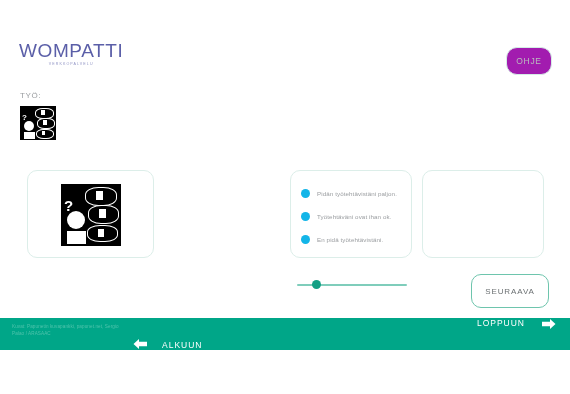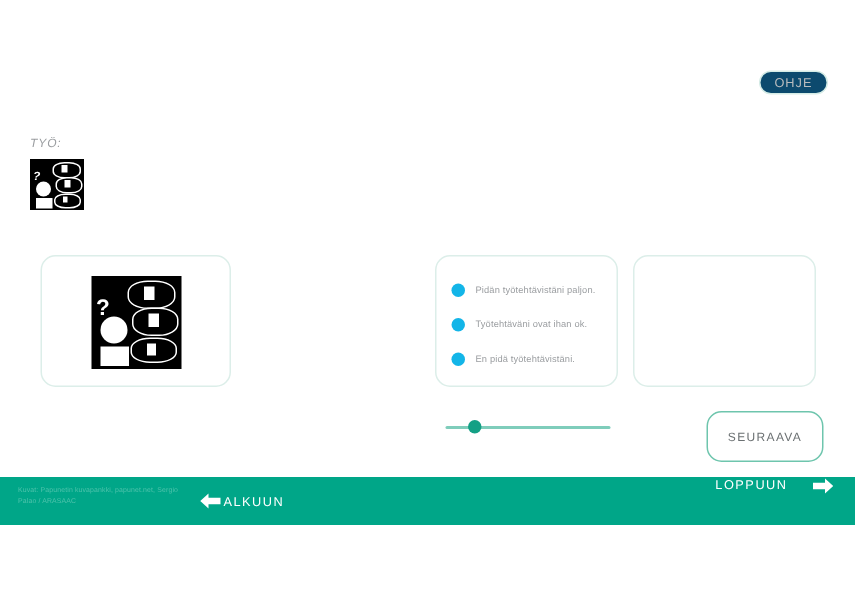--- a/index.html
+++ b/index.html
@@ -43,40 +43,39 @@
     color: #8f93c4;
     text-align: center;
     line-height: 6px;
     margin-top: 0px;
   }
   .help-button {
     position: absolute;
     right: 18px;
     top: 47px;
     width: 46px;
-    height: 16px;
+    height: 28px;
     border: 1px solid #d5ece6;
     border-radius: 11px;
-    background: #0c4a6e;
+    background: #a21caf;
     color: #b9bcbe;
     font-size: 8.5px;
     letter-spacing: 0.7px;
     display: flex;
     align-items: center;
     justify-content: center;
     cursor: pointer;
     box-sizing: border-box;
   }
 
   
   .task-area {
     position: absolute;
     left: 20px;
     top: 90px;
-    font-style: italic;
   }
   .task-label {
     font-size: 8px;
     color: #9a9da0;
     letter-spacing: 0.6px;
     line-height: 12px;
   }
   .task-thumb {
     margin-top: 4px;
     width: 36px;
@@ -272,22 +271,22 @@
     line-height: 6.5px;
     color: #4ec3ac;
     letter-spacing: 0.1px;
   }
   .footer-start {
     position: absolute;
     left: 133px;
     top: 0;
     height: 32px;
     display: flex;
-    align-items: center;
-    gap: 1px;
+    align-items: flex-end;
+    gap: 14px;
     cursor: pointer;
   }
   .footer-end {
     position: absolute;
     right: 14px;
     top: 0;
     height: 28px;
     display: flex;
     align-items: flex-start;
     gap: 16px;
@@ -298,20 +297,24 @@
     font-size: 8.5px;
     letter-spacing: 1px;
   }
   .arrow-svg { display: block; }
 </style>
 </head>
 <body>
 
 <div class="header">
 
+  <div class="logo">
+    <span class="logo-main">WOMPATTI</span>
+    <span class="logo-sub">VERKKOPALVELU</span>
+  </div>
 
   <div class="help-button">OHJE</div>
 </div>
 
 <div class="task-area">
   <div class="task-label">TYÖ:</div>
   <div class="task-thumb">
     <div class="picto">
       <div class="bubble b1"></div>
       <div class="bubble b2"></div>

